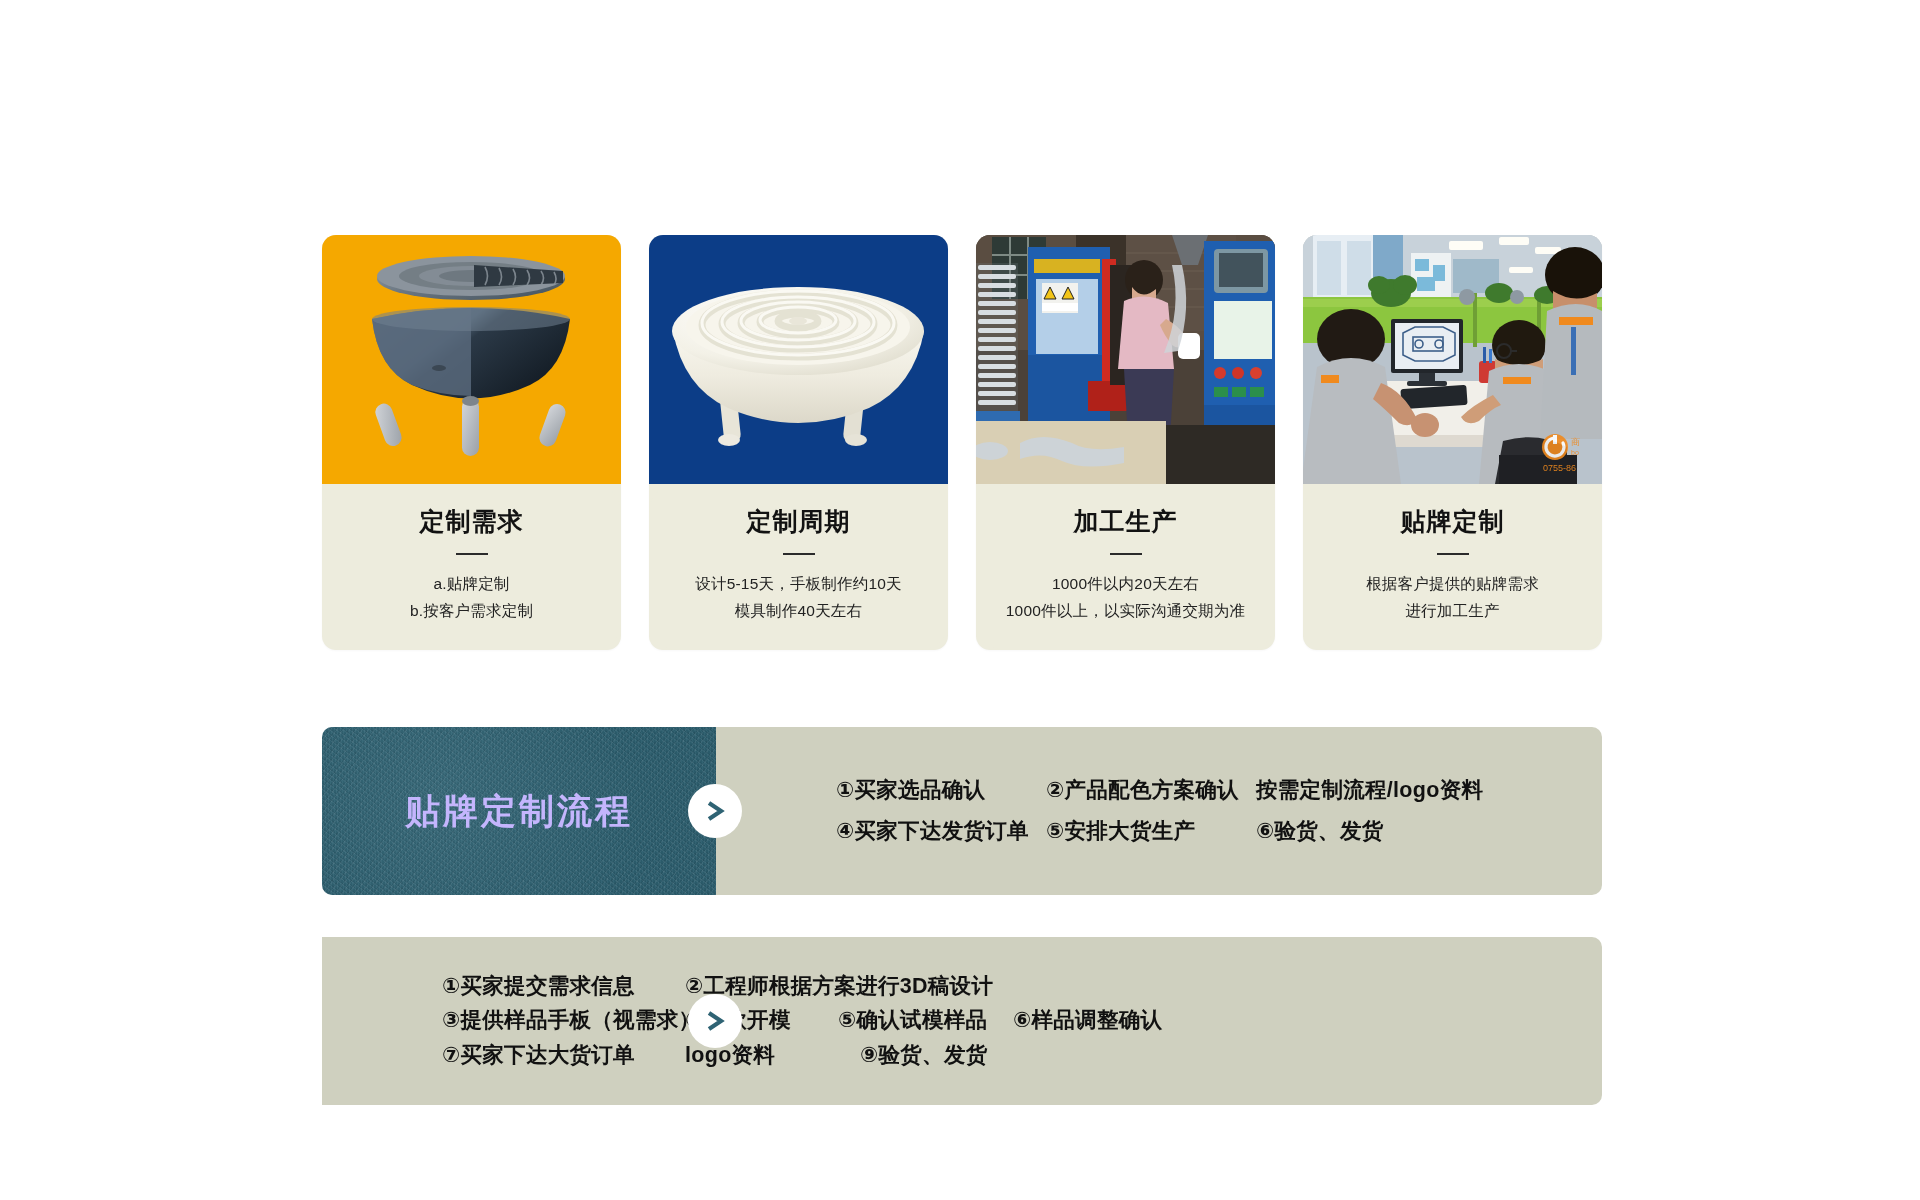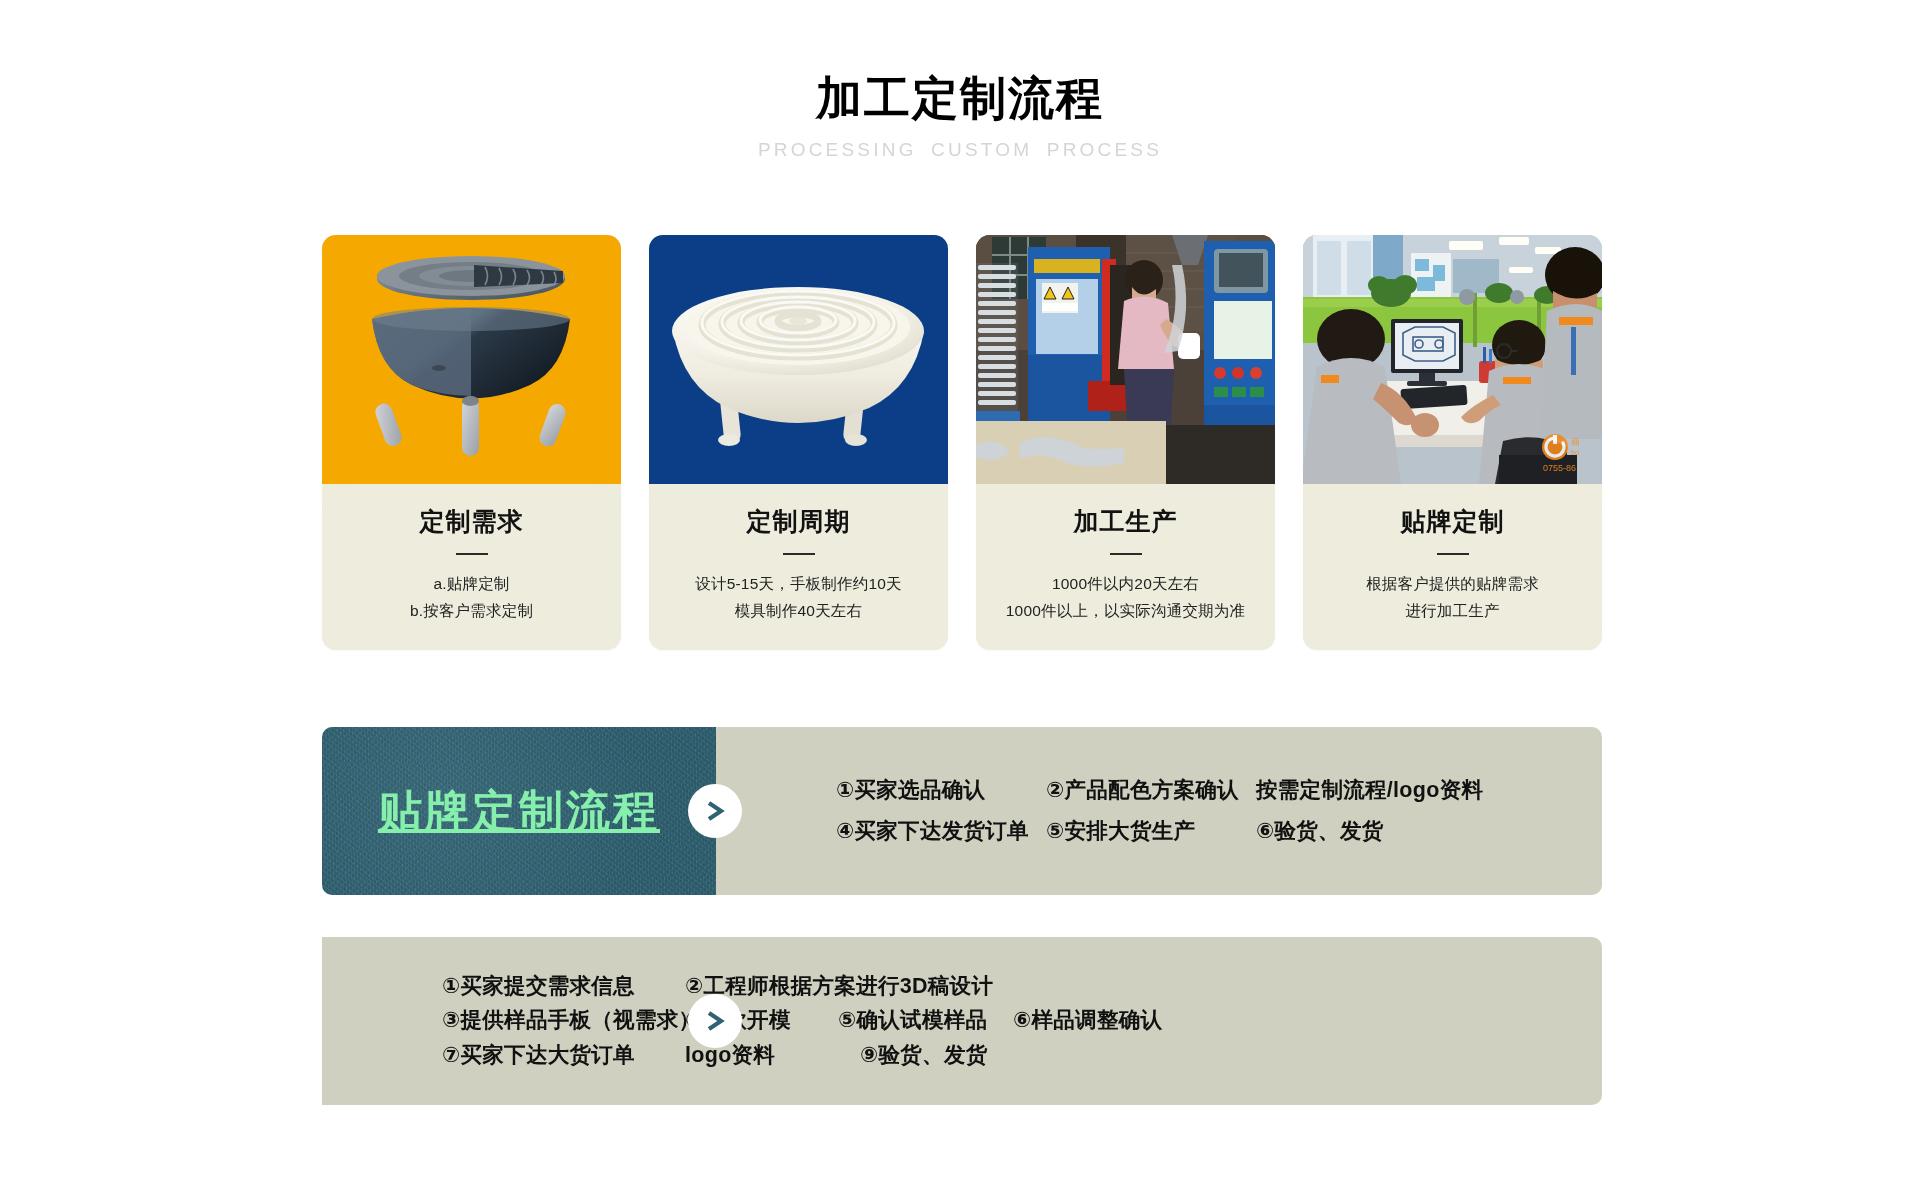--- a/index.html
+++ b/index.html
@@ -141,25 +141,24 @@
       repeating-linear-gradient(37deg, rgba(255,255,255,0.055) 0 1px, rgba(0,0,0,0.05) 1px 2px, rgba(255,255,255,0.0) 2px 4px),
       repeating-linear-gradient(-52deg, rgba(255,255,255,0.05) 0 1px, rgba(0,0,0,0.055) 1px 2px, rgba(255,255,255,0.0) 2px 5px),
       repeating-linear-gradient(88deg, rgba(255,255,255,0.035) 0 1px, rgba(0,0,0,0.035) 1px 3px),
       radial-gradient(circle at 30% 40%, rgba(255,255,255,0.05), rgba(0,0,0,0.05) 70%);
     opacity: 0.95;
     pointer-events: none;
   }
   .banner-label-text {
     position: relative;
     z-index: 2;
-    font-size: 44px;
+    font-size: 35px;
     font-weight: bold;
     letter-spacing: 3px;
-    color: #86efac;
-    text-decoration: underline;
+    color: #c4b5fd;
   }
   .banner-list {
     position: relative;
     flex: 1 1 auto;
     background: #cfd0bf;
     border-radius: 0 10px 10px 0;
     display: flex;
     flex-direction: column;
     justify-content: center;
     padding-left: 120px;
@@ -197,24 +196,20 @@
   .arrow-badge svg { display: block; }
 
   
   .art { position: absolute; inset: 0; }
 </style>
 </head>
 <body>
 
 <div class="page">
 
-  <div class="header">
-    <div class="page-title">加工定制流程</div>
-    <div class="page-subtitle">PROCESSING CUSTOM PROCESS</div>
-  </div>
 
   <div class="cards">
 
     <div class="card">
       <div class="card-media media-orange">
         <svg class="art" viewBox="0 0 299 249" preserveAspectRatio="none">
           <defs>
             <linearGradient id="lidG" x1="0" y1="0" x2="1" y2="1">
               <stop offset="0%" stop-color="#9aa4ad"></stop>
               <stop offset="45%" stop-color="#6c7883"></stop>

